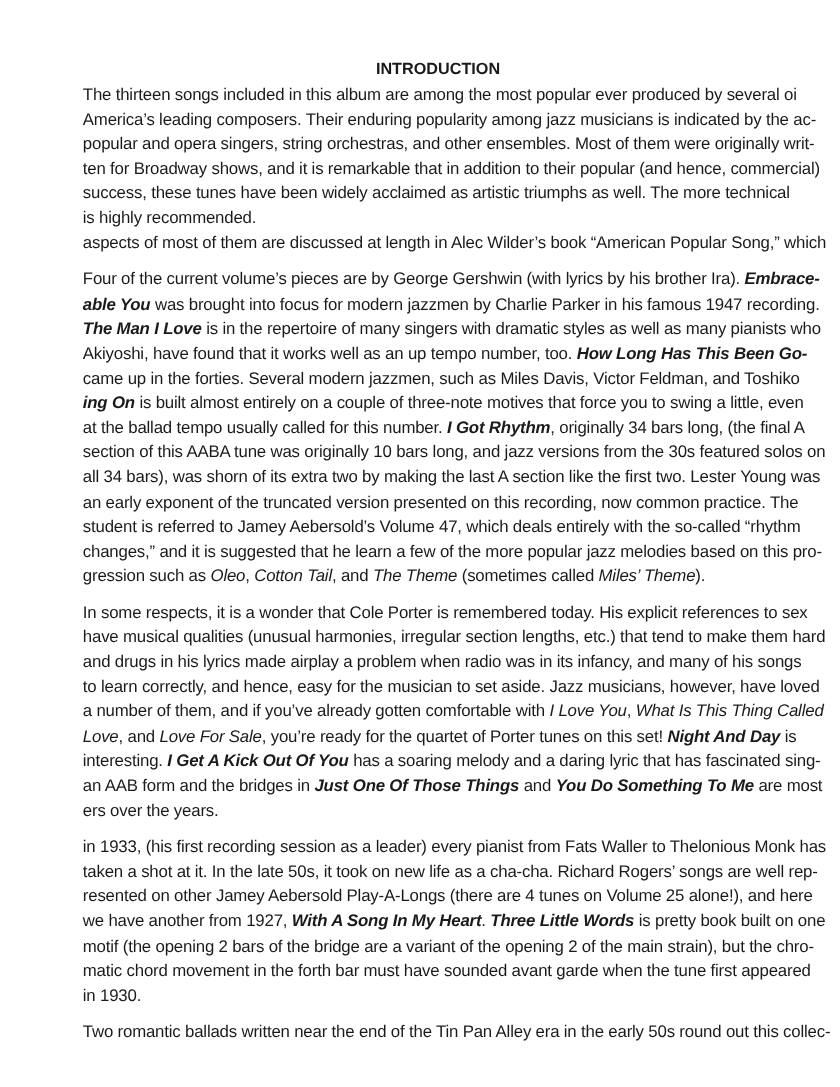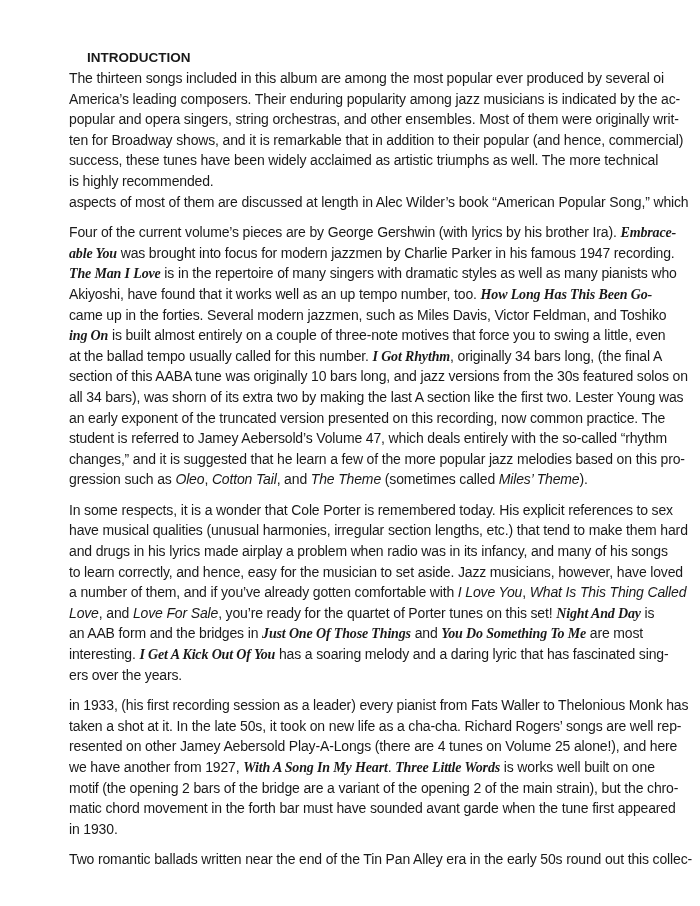--- a/index.html
+++ b/index.html
@@ -6,31 +6,31 @@
   body {
     width: 700px; height: 906px;
     background: #ffffff;
     color: #1a1a1a;
     font-family: "Liberation Sans", sans-serif;
     position: relative;
     overflow: hidden;
   }
   .page { position: absolute; left: 69px; top: 48px; width: 574px; }
   .title {
-    font-weight: bold; font-size: 13.5px;
+    text-align: center; font-weight: bold; font-size: 13.5px;
     height: 20px; line-height: 20px; margin-left: 18px;
   }
   .para { margin-bottom: 10px; }
   .line {
     display: block; font-size: 14px; line-height: 20.6px; height: 20.6px;
     white-space: nowrap; text-align: justify; text-align-last: justify;
     letter-spacing: -0.15px;
   }
   .line.last { text-align-last: left; }
-  .line b { font-weight: bold; font-style: italic; font-family: Liberation Serif, serif; }
+  .line b { font-weight: bold; font-style: italic; }
   .line i { }
 </style>
 </head>
 <body>
 
 <div class="page">
   <div class="title">INTRODUCTION</div>
   <div id="body">
       <div class="para">
         <span class="line"><span>The thirteen songs included in this album are among the most popular ever produced by several oi</span></span>
@@ -56,29 +56,29 @@
         <span class="line"><span>changes,” and it is suggested that he learn a few of the more popular jazz melodies based on this pro-</span></span>
         <span class="line last"><span>gression such as </span><i>Oleo</i><span>, </span><i>Cotton Tail</i><span>, and </span><i>The Theme</i><span> (sometimes called </span><i>Miles’ Theme</i><span>).</span></span>
       </div>
       <div class="para">
         <span class="line"><span>In some respects, it is a wonder that Cole Porter is remembered today.  His explicit references to sex</span></span>
         <span class="line"><span>have musical qualities (unusual harmonies, irregular section lengths, etc.) that tend to make them hard</span></span>
         <span class="line"><span>and drugs in his lyrics made airplay a problem when radio was in its infancy, and many of his songs</span></span>
         <span class="line"><span>to learn correctly, and hence, easy for the musician to set aside.  Jazz musicians, however, have loved</span></span>
         <span class="line"><span>a number of them, and if you’ve already gotten comfortable with </span><i>I Love You</i><span>, </span><i>What Is This Thing Called</i></span>
         <span class="line"><i>Love</i><span>, and </span><i>Love For Sale</i><span>, you’re ready for the quartet of Porter tunes on this set!  </span><b>Night And Day</b><span> is</span></span>
+        <span class="line"><span>interesting.  </span><b>I Get A Kick Out Of You</b><span> has a soaring melody and a daring lyric that has fascinated sing-</span></span>
         <span class="line"><span>an AAB form and the bridges in </span><b>Just One Of Those Things</b><span> and </span><b>You Do Something To Me</b><span> are most</span></span>
-        <span class="line"><span>interesting.  </span><b>I Get A Kick Out Of You</b><span> has a soaring melody and a daring lyric that has fascinated sing-</span></span>
         <span class="line last"><span>ers over the years.</span></span>
       </div>
       <div class="para">
         <span class="line"><span>in 1933, (his first recording session as a leader) every pianist from Fats Waller to Thelonious Monk has</span></span>
         <span class="line"><span>taken a shot at it.  In the late 50s, it took on new life as a cha-cha.  Richard Rogers’ songs are well rep-</span></span>
         <span class="line"><span>resented on other Jamey Aebersold Play-A-Longs (there are 4 tunes on Volume 25 alone!), and here</span></span>
-        <span class="line"><span>we have another from 1927, </span><b>With A Song In My Heart</b><span>.  </span><b>Three Little Words</b><span> is works well built on one</span></span>
+        <span class="line"><span>we have another from 1927, </span><b>With A Song In My Heart</b><span>.  </span><b>Three Little Words</b><span> is pretty book built on one</span></span>
         <span class="line"><span>motif (the opening 2 bars of the bridge are a variant of the opening 2 of the main strain), but the chro-</span></span>
         <span class="line"><span>matic chord movement in the forth bar must have sounded avant garde when the tune first appeared</span></span>
         <span class="line last"><span>in 1930.</span></span>
       </div>
       <div class="para">
         <span class="line"><span>Two romantic ballads written near the end of the Tin Pan Alley era in the early 50s round out this collec-</span></span>
       </div>
     </div>
 
 </div>

